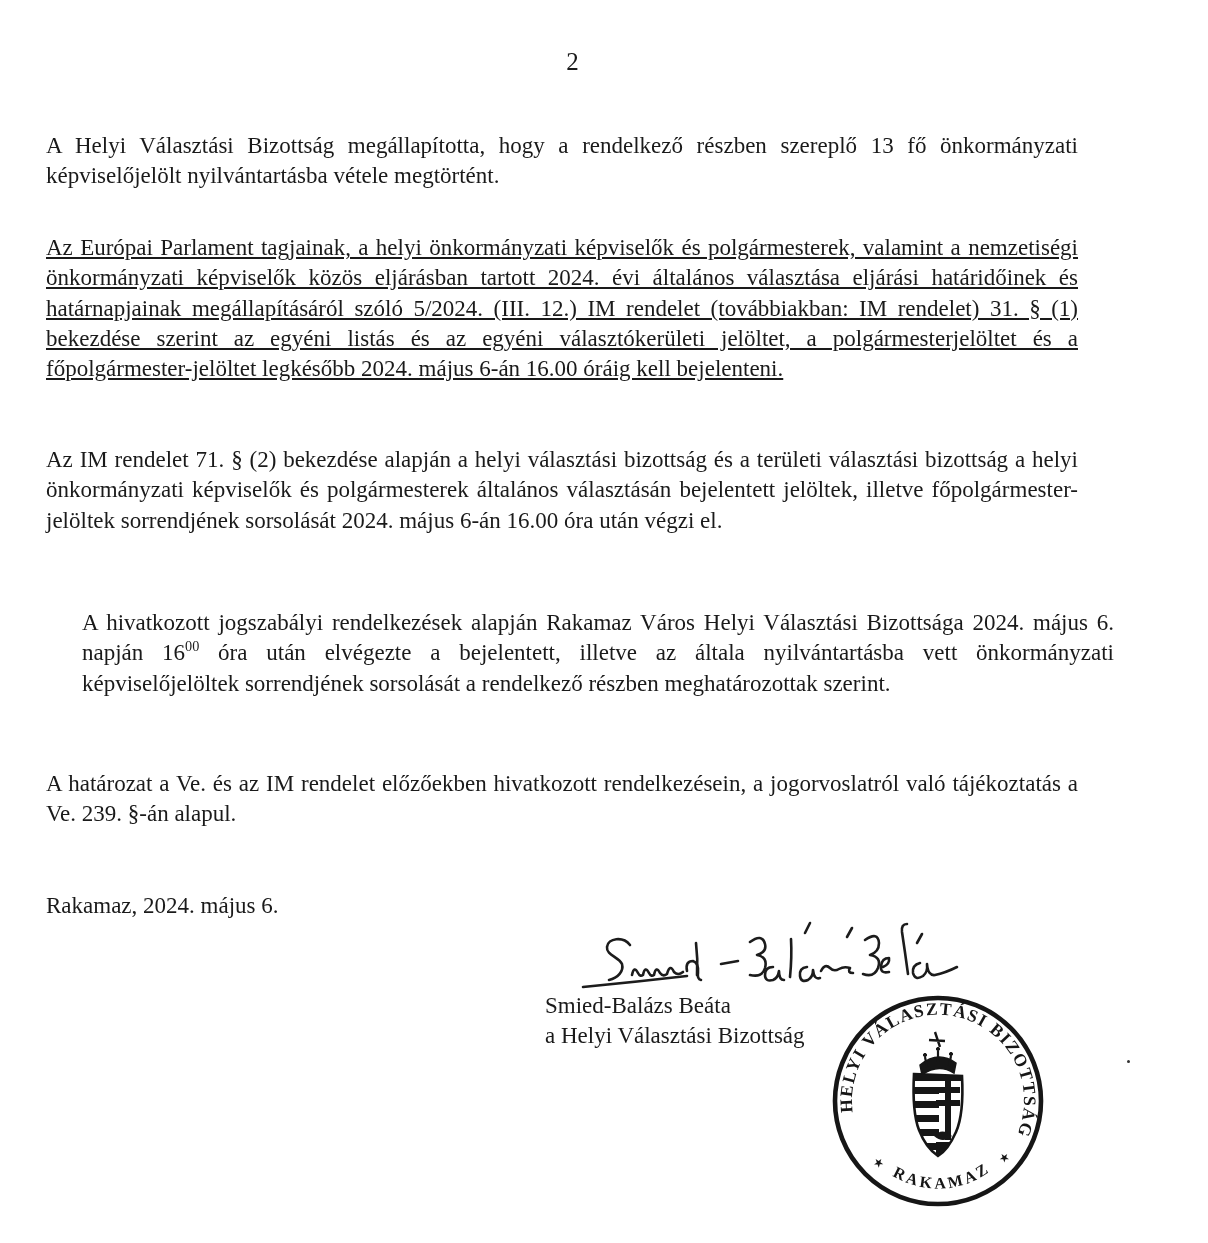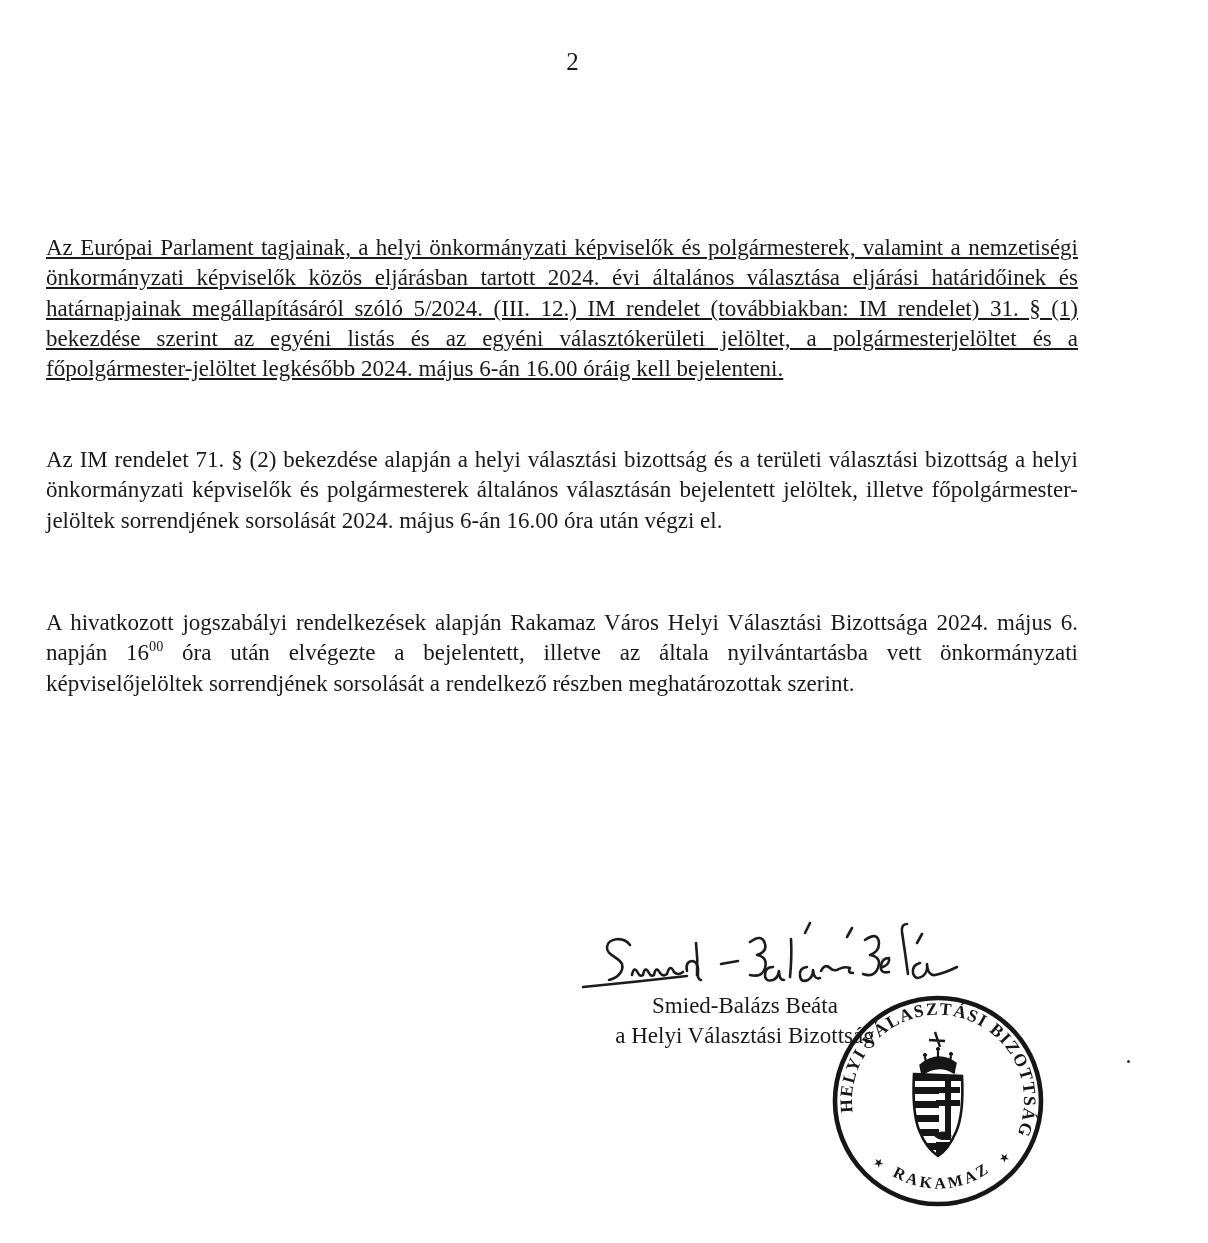--- a/index.html
+++ b/index.html
@@ -17,30 +17,30 @@
     text-align:center;font-size:25px;
   }
   .para{
     position:absolute;left:46px;width:1032px;
     font-size:23px;line-height:30.3px;
     text-align:justify;text-align-last:left;-moz-text-align-last:left;
   }
   .p1{top:131px;}
   .p2{top:233px;text-decoration:underline;}
   .p3{top:445px;}
-  .p4{top:608px;}
+  .p4{top:608px;margin-left:36px;}
   .p5{top:769px;}
   .sup{vertical-align:super;font-size:0.62em;line-height:0;}
   .dateline{
     position:absolute;left:46px;top:891px;
     font-size:23px;line-height:30px;
   }
   .signature-block{
     position:absolute;left:545px;top:991px;width:400px;
-    text-align:center;font-size:23px;line-height:30px;
+    text-align:left;font-size:23px;line-height:30px;
   }
   .sig-line{display:block;}
   .handwriting{
     position:absolute;left:575px;top:915px;width:400px;height:95px;
   }
   .handwriting path{
     fill:none;stroke:#1c1c1c;stroke-width:2.6;
     stroke-linecap:round;stroke-linejoin:round;
   }
   .stamp{
@@ -58,28 +58,31 @@
     background:#333;border-radius:50%;
   }
 </style>
 </head>
 <body>
 
 <div class="page">
 
   <div class="pagenum">2</div>
 
+  <div class="para p1">A Helyi Választási Bizottság megállapította, hogy a rendelkező részben szereplő 13 fő önkormányzati képviselőjelölt nyilvántartásba vétele megtörtént.</div>
 
   <div class="para p2">Az Európai Parlament tagjainak, a helyi önkormányzati képviselők és polgármesterek, valamint a nemzetiségi önkormányzati képviselők közös eljárásban tartott 2024. évi általános választása eljárási határidőinek és határnapjainak megállapításáról szóló 5/2024. (III. 12.) IM rendelet (továbbiakban: IM rendelet) 31. § (1) bekezdése szerint az egyéni listás és az egyéni választókerületi jelöltet, a polgármesterjelöltet és a főpolgármester-jelöltet legkésőbb 2024. május 6-án 16.00 óráig kell bejelenteni.</div>
 
   <div class="para p3">Az IM rendelet 71. § (2) bekezdése alapján a helyi választási bizottság és a területi választási bizottság a helyi önkormányzati képviselők és polgármesterek általános választásán bejelentett jelöltek, illetve főpolgármester-jelöltek sorrendjének sorsolását 2024. május 6-án 16.00 óra után végzi el.</div>
 
   <div class="para p4"><span>A hivatkozott jogszabályi rendelkezések alapján Rakamaz Város Helyi Választási Bizottsága 2024. május 6. napján 16</span><span class="sup">00</span><span> óra után elvégezte a bejelentett, illetve az általa nyilvántartásba vett önkormányzati képviselőjelöltek sorrendjének sorsolását a rendelkező részben meghatározottak szerint.</span></div>
 
+  <div class="para p5">A határozat a Ve. és az IM rendelet előzőekben hivatkozott rendelkezésein, a jogorvoslatról való tájékoztatás a Ve. 239. §-án alapul.</div>
 
+  <div class="dateline">Rakamaz, 2024. május 6.</div>
 
   <svg class="handwriting" viewBox="0 0 400 95" role="img" aria-label="Smied-Balázs Beáta">
     <g>
       <path d="M8,72 Q60,67 112,61"></path>
       <path d="M55,30 C48,21 33,23 32,32 C31,40 44,42 47,49 C49,56 43,63 34,65"></path>
       <path d="M57,60 Q59,50 63,58 Q65,62 68,60 Q70,50 74,58 Q76,62 79,60 Q81,50 85,58 Q88,62 92,59 Q95,48 99,57 Q103,61 108,57"></path>
       <path d="M112,56 Q110,46 118,46 Q124,48 123,58 Q122,64 126,65"></path>
       <path d="M121,28 Q123,44 122,60"></path>
       <path d="M146,49 L163,46"></path>
       <path d="M175,27 Q187,18 190,29 Q192,37 182,40 Q193,42 190,53 Q187,63 175,60"></path>

